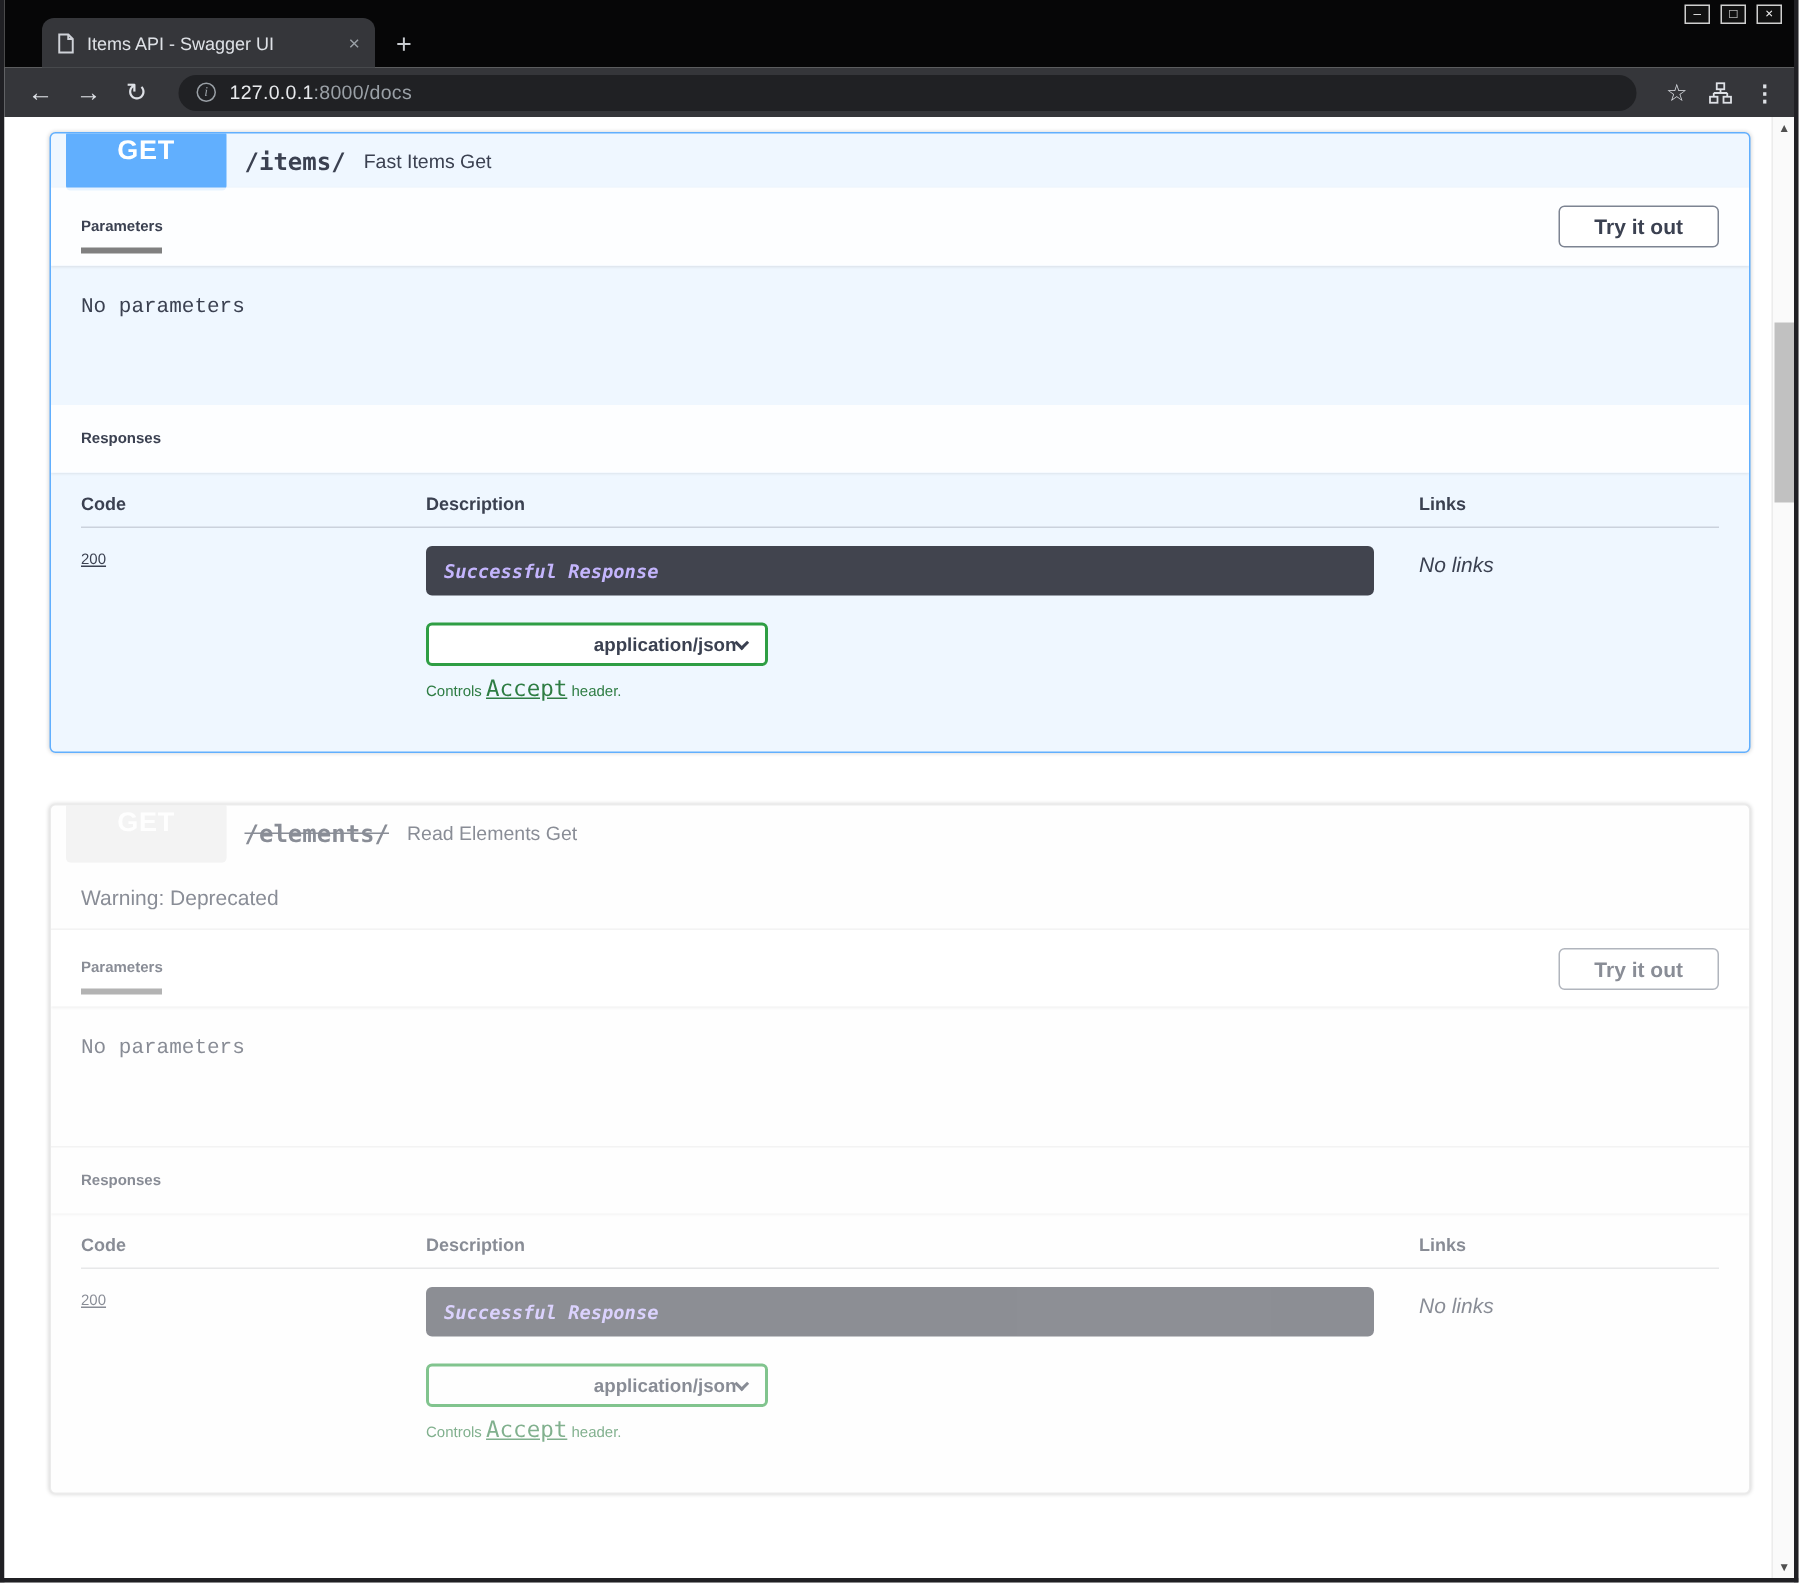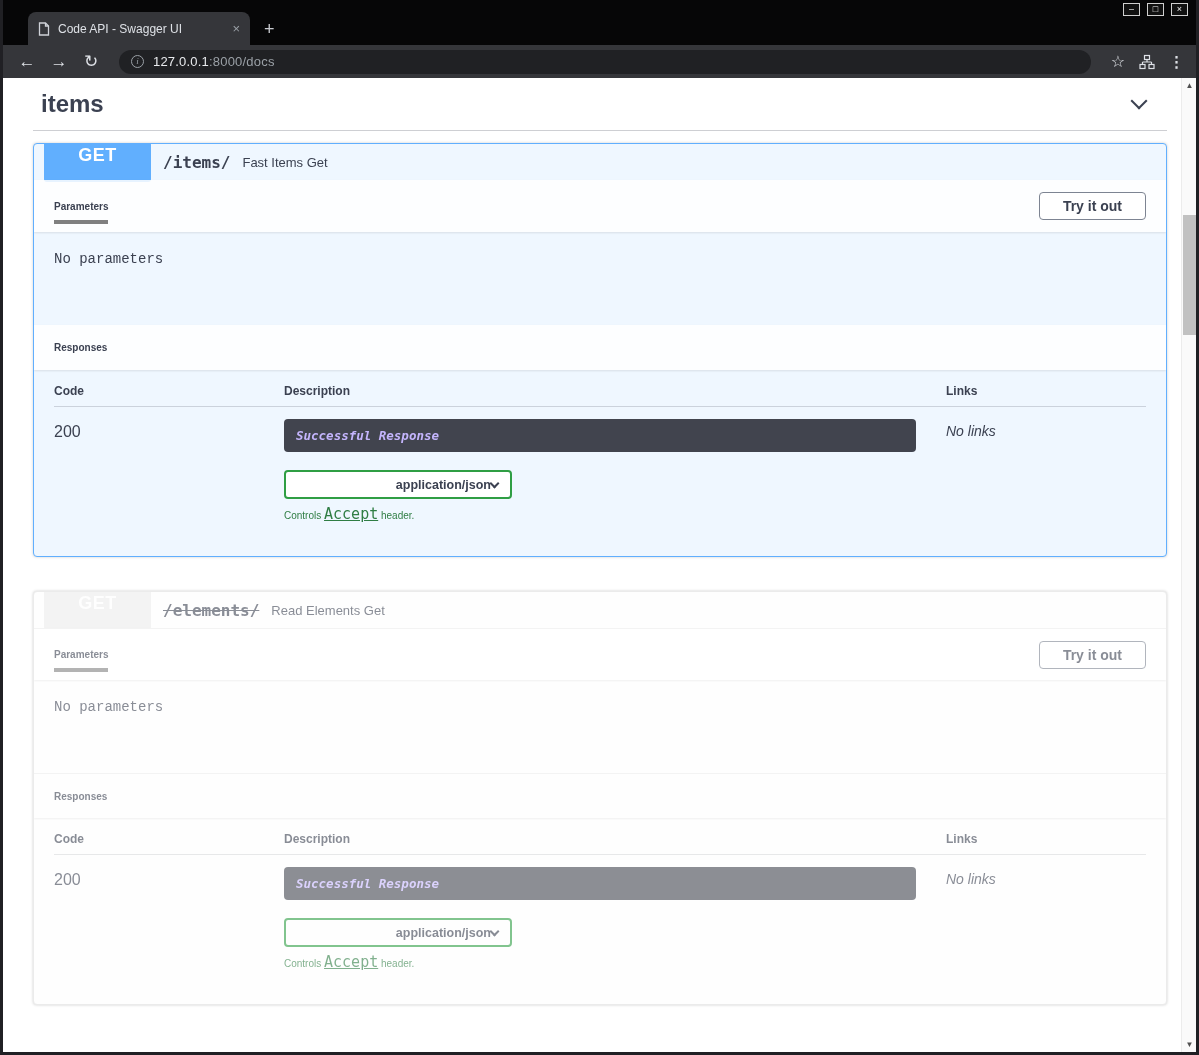--- a/index.html
+++ b/index.html
@@ -75,21 +75,21 @@
 
   .params-body { height:93px; padding:18px 20px 0 20px;font-family:Liberation Mono, monospace; }
   .no-params { font-size:14px; color:#3b4151; }
 
   .responses-header { height:45px; }
 
   .responses-body { height:186px; padding:14px 20px 0 20px; }
   .resp-grid { display:grid; grid-template-columns:230px 662px 1fr; }
   .resp-thead { border-bottom:1px solid rgba(59,65,81,.2); padding-bottom:8px; margin-bottom:12px; }
   .th { font-size:12px; font-weight:bold; color:#3b4151; }
-  .code-val { font-size:16px; color:#3b4151; padding-top:4px; }
+  .code-val { font-size:10px; color:#3b4151; padding-top:4px;text-decoration:underline; }
   .links-val { font-size:14px; color:#3b4151; font-style:italic; padding-top:4px; }
 
   .resp-bar { background:#41444e; color:#c4b5fd; border-radius:4px; padding:9px 12px; margin-right:30px;
               font-family:"DejaVu Sans Mono", monospace; font-style:italic; font-weight:bold; font-size:12.5px; }
   .media-select { margin-top:18px; width:228px; height:29px; border:2px solid #2f9e44; border-radius:4px;
                   background:#fff; display:flex; align-items:center; justify-content:flex-end;
                   padding:0 12px; font-size:12.5px; font-weight:bold; color:#3b4151; }
   .sel-chev { width:7px; height:7px; border-right:2px solid #3b4151; border-bottom:2px solid #3b4151;
               transform:rotate(45deg); margin-top:-3px; }
   .accept-note { margin-top:6px; font-size:10px; color:#2f7d44; }
@@ -120,21 +120,21 @@
   </div>
 
   <div class="tabstrip">
     <div class="tab">
       <span>
         <svg width="12" height="14" viewBox="0 0 12 14">
             <path d="M1.5 1 H7.5 L10.5 4 V13 H1.5 Z" fill="none" stroke="#cfd2d8" stroke-width="1.3"></path>
             <path d="M7.5 1 V4 H10.5" fill="none" stroke="#cfd2d8" stroke-width="1.3"></path>
           </svg>
       </span>
-      <span class="tab-title">Code API - Swagger UI</span>
+      <span class="tab-title">Items API - Swagger UI</span>
       <span class="tab-close">×</span>
     </div>
     <div class="new-tab">+</div>
   </div>
 
   <div class="toolbar">
     <span class="nav-icon">←</span>
     <span class="nav-icon">→</span>
     <span class="nav-icon">↻</span>
     <div class="urlbar">
@@ -151,24 +151,20 @@
             <rect x="10" y="10.5" width="5" height="4"></rect>
         </svg>
       </span>
       <span class="menu-dots">⋮</span>
     </div>
   </div>
 
   <div class="page">
     <div class="content">
 
-      <div class="tag-header">
-        <span class="tag-title">items</span>
-        <span class="chev-down"></span>
-      </div>
 
       <section class="opblock">
         <div class="op-faded">
           <div class="opblock-summary">
             <span class="method-badge">GET</span>
             <span class="ep-path">/items/</span>
             <span class="ep-summary">Fast Items Get</span>
           </div>
 
           <div class="section-header">
@@ -207,20 +203,21 @@
       </section>
 
       <section class="opblock deprecated">
         <div class="op-faded">
           <div class="opblock-summary">
             <span class="method-badge">GET</span>
             <span class="ep-path">/elements/</span>
             <span class="ep-summary">Read Elements Get</span>
           </div>
 
+          <div class="dep-warning">Warning: Deprecated</div>
 
           <div class="section-header">
             <span class="sec-title tab-item">Parameters</span>
             <button class="try-btn">Try it out</button>
           </div>
 
           <div class="params-body">
             <span class="no-params">No parameters</span>
           </div>
 

